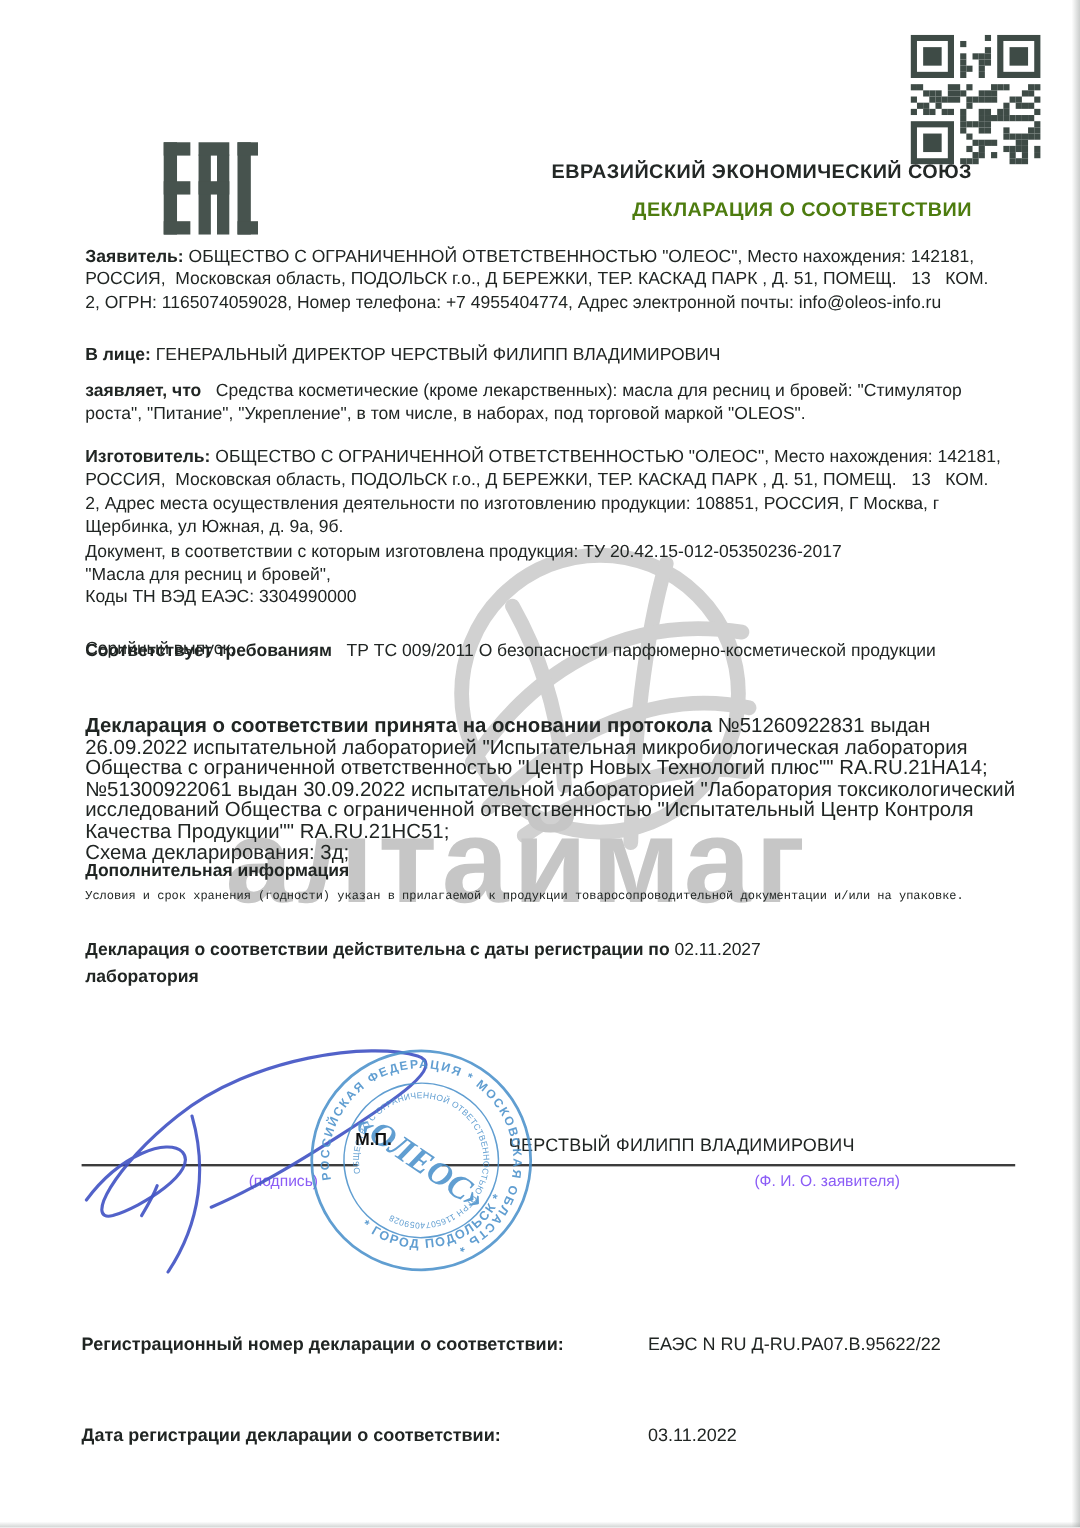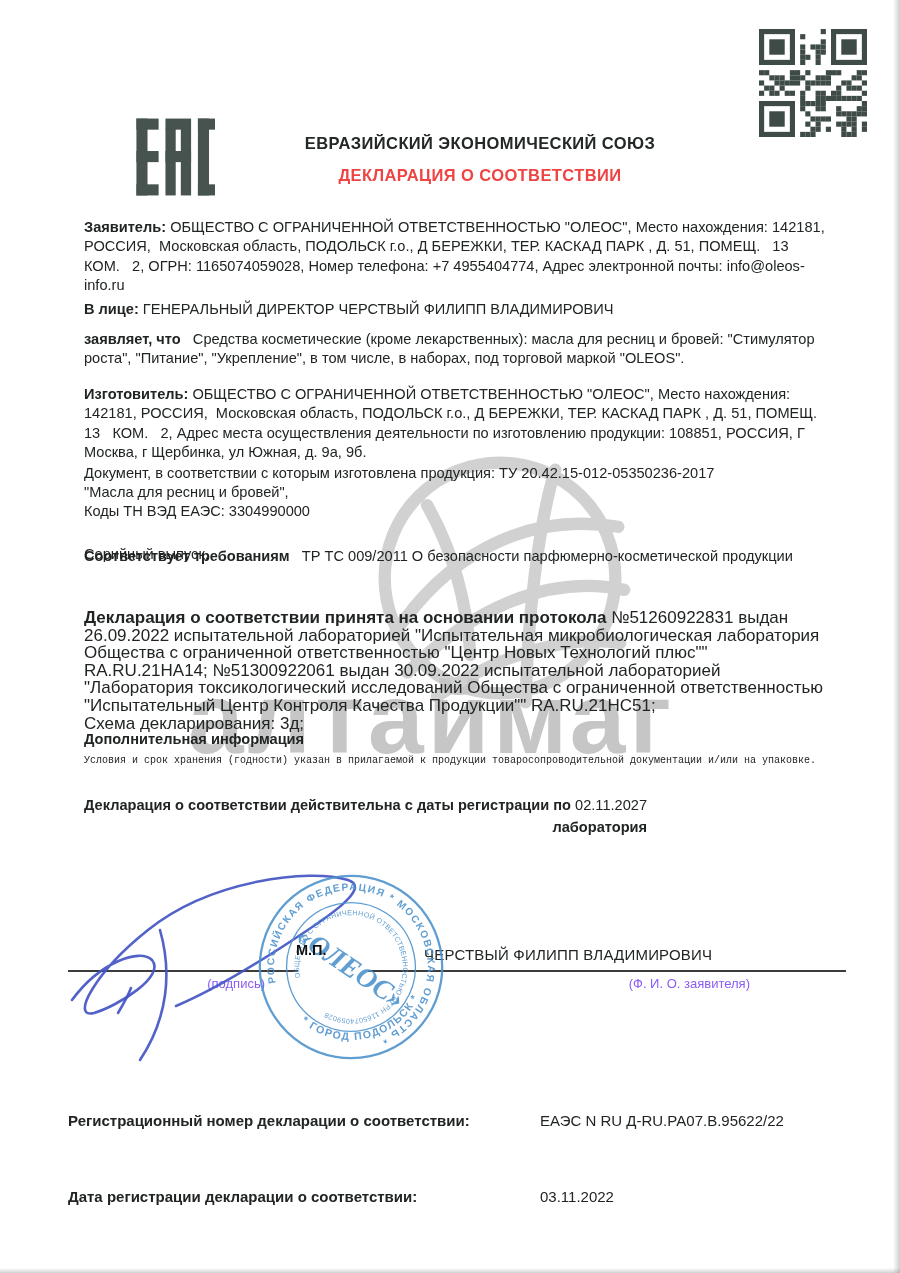--- a/index.html
+++ b/index.html
@@ -6,26 +6,26 @@
   .page{position:relative;width:900px;height:1273px;background:#ffffff;overflow:hidden;
         font-family:"Liberation Sans","DejaVu Sans",sans-serif;color:#202523;}
   
   .edge-right{position:absolute;right:0;top:0;width:7px;height:100%;z-index:6;
       background:linear-gradient(to right,rgba(140,146,144,0),rgba(140,146,144,.45));}
   .edge-bottom{position:absolute;left:0;bottom:0;width:100%;height:5px;z-index:6;
       background:linear-gradient(to bottom,rgba(140,146,144,0),rgba(140,146,144,.4));}
   
   .qr{position:absolute;left:756px;top:29px;width:114px;height:108px;z-index:2;}
   .eac{position:absolute;left:133px;top:112px;width:82px;height:90px;z-index:2;}
-  .hdr{position:absolute;left:150px;top:134px;width:660px;text-align:center;z-index:2;}
+  .hdr{position:absolute;left:150px;top:134px;width:660px;text-align:right;z-index:2;}
   .hdr .t1{font-size:16.5px;font-weight:bold;letter-spacing:.4px;color:#232826;}
-  .hdr .t2{font-size:16.5px;font-weight:bold;letter-spacing:.4px;color:#ef4444;margin-top:13px;}
+  .hdr .t2{font-size:16.5px;font-weight:bold;letter-spacing:.4px;color:#4d7c0f;margin-top:13px;}
   
   .body-text{position:absolute;left:68px;top:0;width:782px;z-index:2;}
-  .para{position:absolute;left:0;margin:16px;font-size:14.6px;line-height:19.4px;white-space:pre-wrap;}
+  .para{position:absolute;left:0;margin:3px;font-size:14.6px;line-height:19.4px;white-space:pre-wrap;}
   .b{font-weight:bold;}
   .small{font-size:17px;line-height:17.6px;}
   .serif{font-family:Liberation Mono, monospace;font-size:10px;line-height:20.5px;}
   
   .wm-emblem{position:absolute;left:360px;top:442px;width:280px;height:276px;z-index:1;opacity:.85;}
   .wm-emblem path,.wm-emblem circle{fill:none;stroke:#c9c9c9;stroke-width:12.5;stroke-linecap:round;}
   .wm-brand{position:absolute;left:188px;top:668px;z-index:1;font-size:100px;line-height:1;
       font-weight:bold;letter-spacing:4px;color:#c6c6c6;}
   .wm-tagline{position:absolute;left:307px;top:788px;z-index:1;font-size:31px;line-height:1;
       font-weight:bold;letter-spacing:2px;color:#cccccc;}
@@ -245,21 +245,21 @@
     <p class="para" style="top:486px;">Коды ТН ВЭД ЕАЭС: 3304990000</p>
     <p class="para" style="top:529px;">Серийный выпуск,</p>
 
     <p class="para" style="top:531px;"><span class="b">Соответствует требованиям</span><span>   ТР ТС 009/2011 О безопасности парфюмерно-косметической продукции</span></p>
 
     <p class="para small" style="top:593px;"><span class="b">Декларация о соответствии принята на основании протокола</span><span> №51260922831 выдан 26.09.2022 испытательной лабораторией "Испытательная микробиологическая лаборатория Общества с ограниченной ответственностью "Центр Новых Технологий плюс"" RA.RU.21НА14; №51300922061 выдан 30.09.2022 испытательной лабораторией "Лаборатория токсикологический исследований Общества с ограниченной ответственностью "Испытательный Центр Контроля Качества Продукции"" RA.RU.21НС51;</span><span style="display:block;">Схема декларирования: 3д;</span></p>
 
     <p class="para b" style="top:714px;">Дополнительная информация</p>
     <p class="para serif" style="top:735px;">Условия и срок хранения (годности) указан в прилагаемой к продукции товаросопроводительной документации и/или на упаковке.</p>
 
-    <p class="para" style="top:779px;line-height:21.5px;text-align:right;"><span class="b">Декларация о соответствии действительна с даты регистрации по</span><span> 02.11.2027</span><span class="b" style="display:block;">лаборатория</span></p>
+    <p class="para" style="top:779px;line-height:21.5px;"><span class="b">Декларация о соответствии действительна с даты регистрации по</span><span> 02.11.2027</span><span class="b" style="display:block;">лаборатория</span></p>
   </div>
 
   <svg class="sig-overlay" viewBox="0 0 900 1273">
     <path d="M72,1000 C100,962 140,948 152,960 C166,976 118,1006 94,1013 C70,1019 95,972 148,930 C210,880 310,868 348,880 C372,888 330,916 282,947 C240,974 200,996 176,1006"></path>
     <path d="M160,930 C172,972 168,1018 140,1060"></path>
     <path d="M118,1013 C124,1003 128,996 131,988"></path>
   </svg>
 
   <div class="line line-sign"></div>
   <div class="line line-name"></div>

